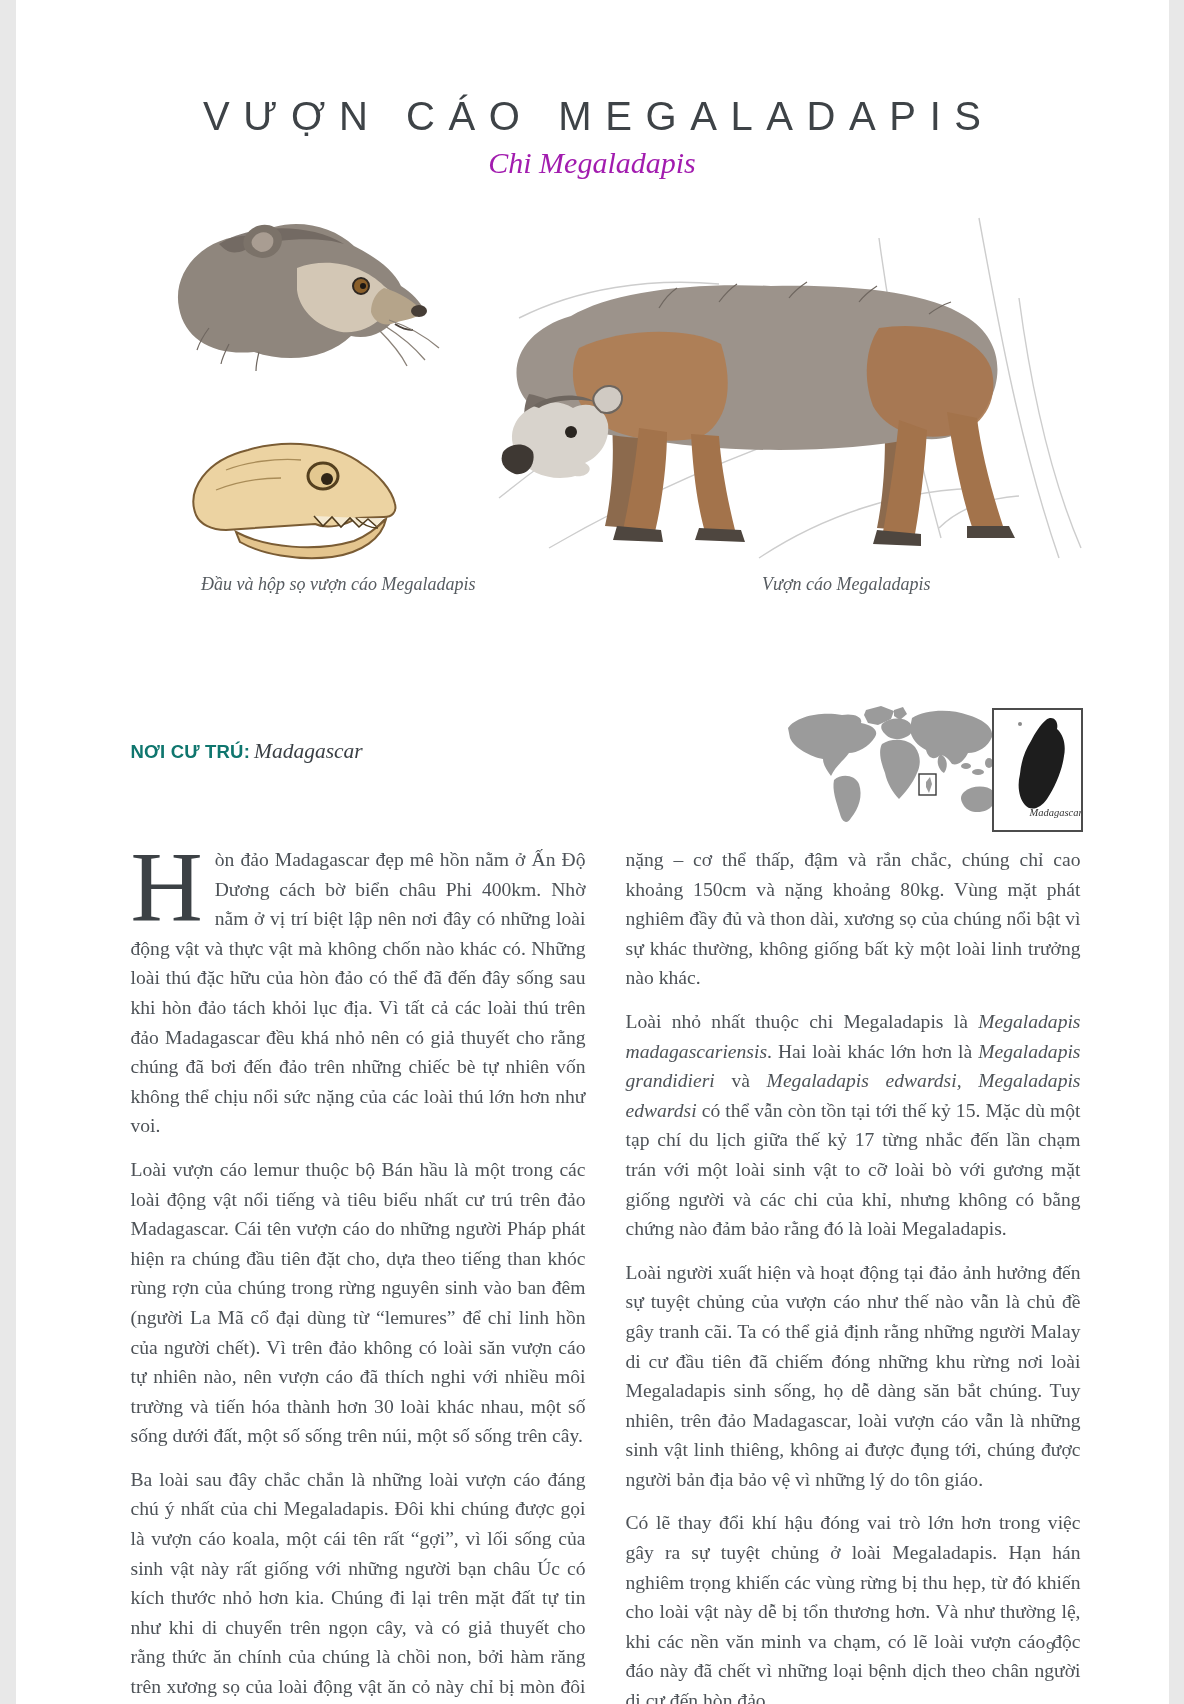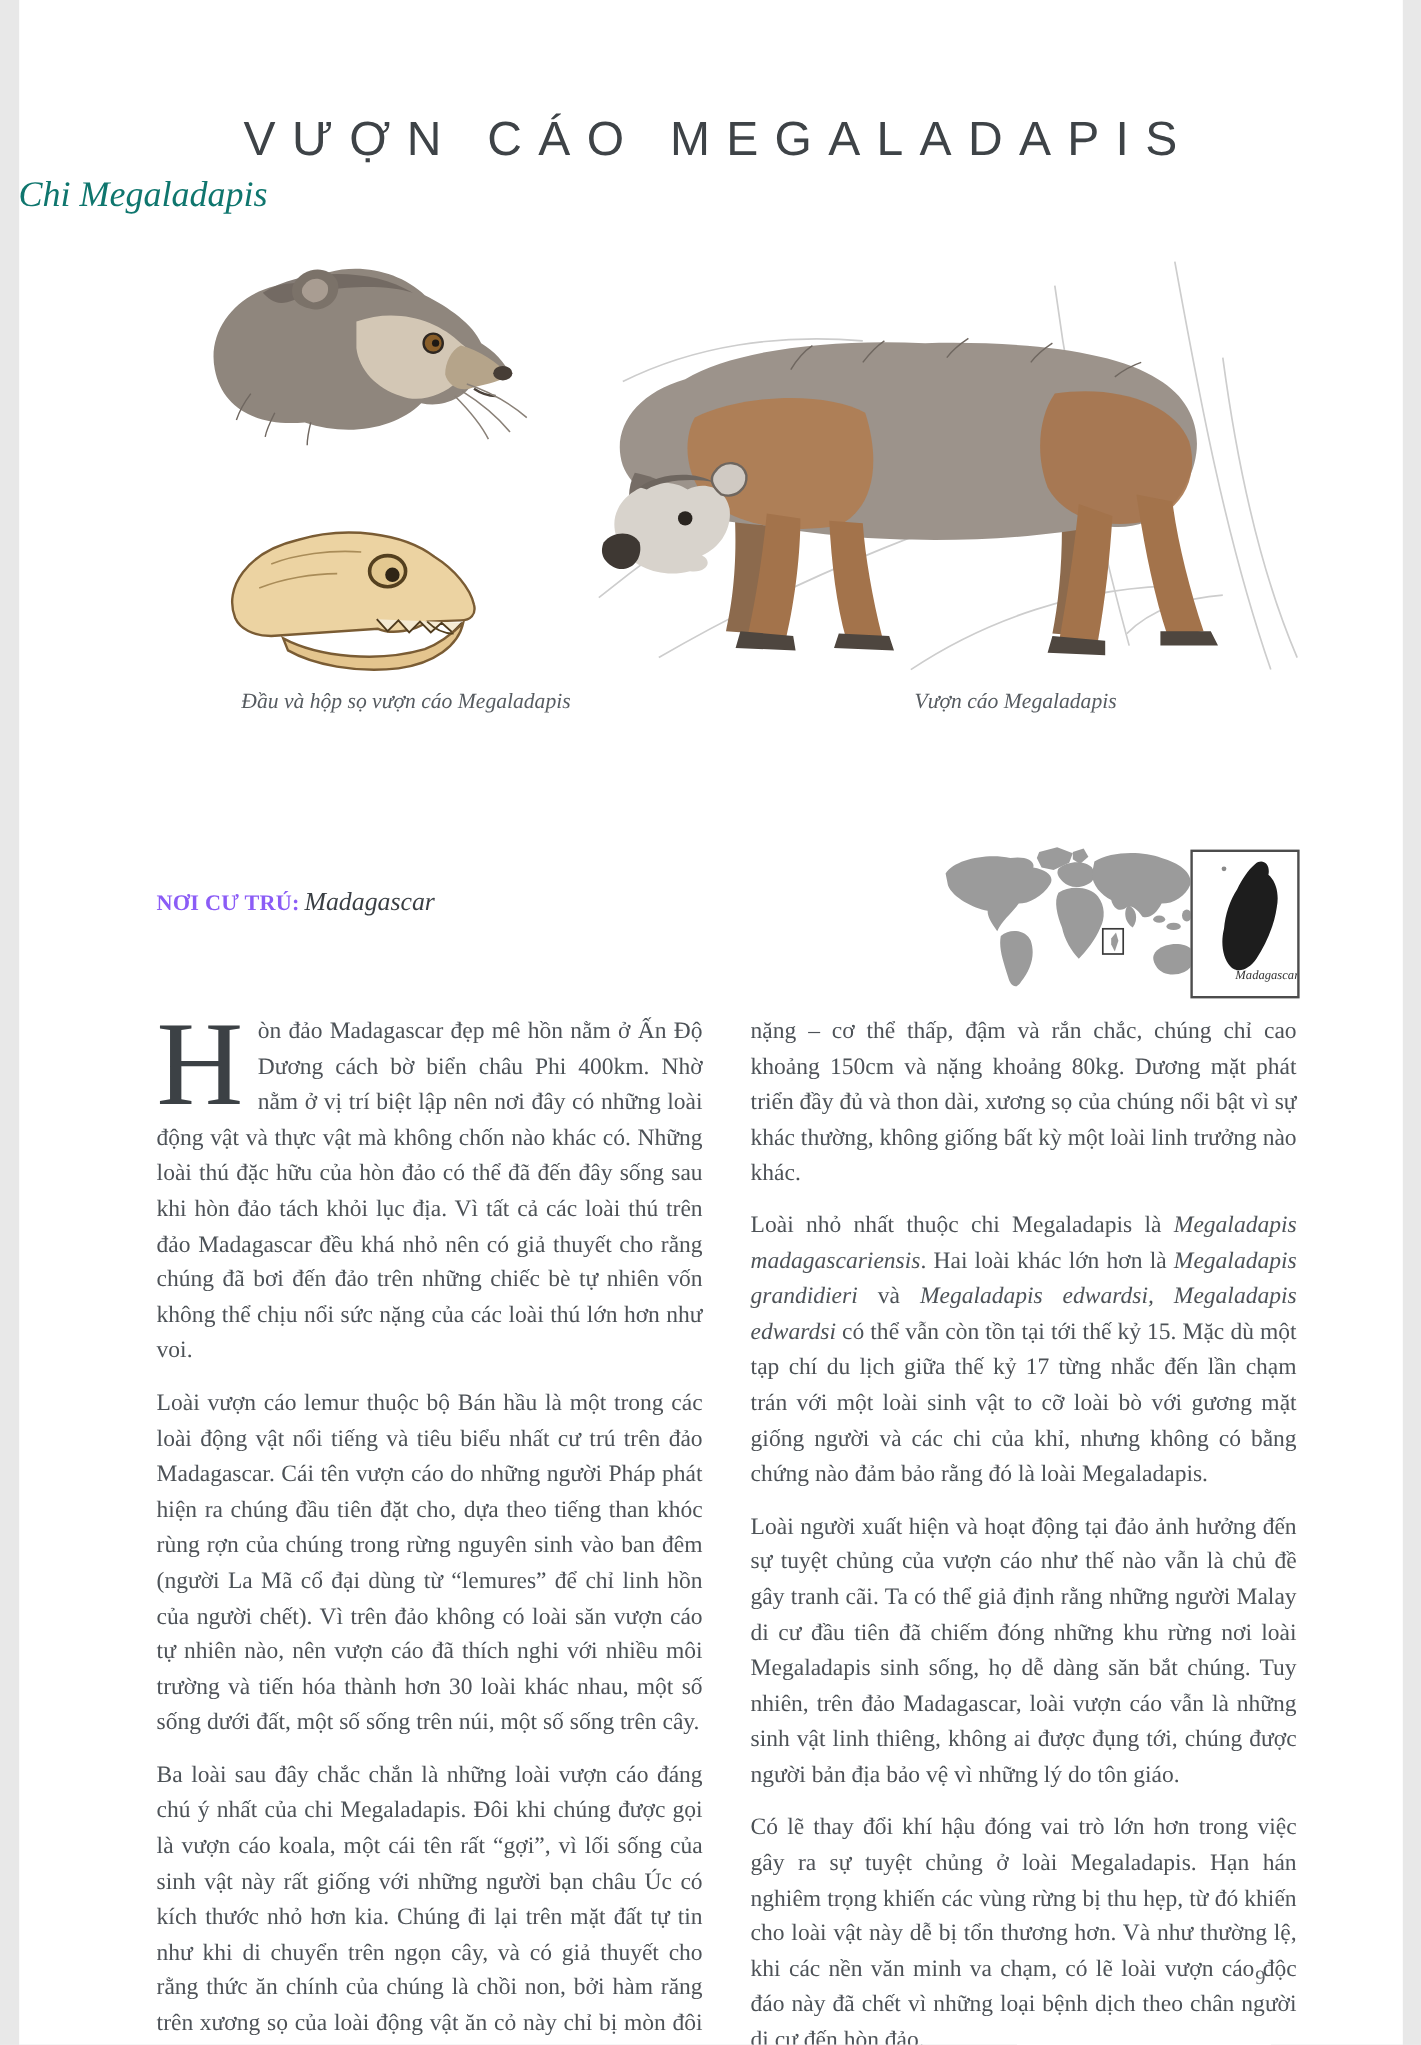--- a/index.html
+++ b/index.html
@@ -9,35 +9,35 @@
     font-family:"Liberation Serif","DejaVu Serif",serif;
     color:#4d5257;
   }
   .title {
     position:absolute; top:94px; left:0; width:100%; text-align:center;
     font-family:"Liberation Sans","DejaVu Sans",sans-serif;
     font-size:40px; font-weight:400; letter-spacing:0.34em; text-indent:0.34em;
     color:#3e4347; white-space:nowrap;
   }
   .subtitle {
-    position:absolute; top:146px; left:0; width:100%; 
-    font-style:italic; font-size:30px; color:#0f766e;
+    position:absolute; top:146px; left:0; width:100%; text-align:center;
+    font-style:italic; font-size:30px; color:#a21caf;
   }
   .figure-svg { position:absolute; }
   .caption {
     position:absolute; top:574px; font-style:italic; font-size:18px;
     color:#565b60; text-align:right;
   }
   .caption-left  { left:110px; width:350px; }
   .caption-right { left:585px; width:330px; }
   .facts { position:absolute; left:115px; top:736px; }
   .fact-line { line-height:31px; white-space:nowrap; }
   .fact-label {
-    font-family:Liberation Serif, serif;
-    font-weight:700; font-size:18.5px; color:#8b5cf6; letter-spacing:0.01em;
+    font-family:Liberation Sans, sans-serif;
+    font-weight:700; font-size:18.5px; color:#0f766e; letter-spacing:0.01em;
   }
   .fact-value { font-style:italic; font-size:21.5px; color:#3a3f44; }
   .world-map { position:absolute; left:766px; top:700px; width:224px; height:138px; }
   .inset {
     position:absolute; left:976px; top:708px; width:91px; height:124px;
     border:2px solid #4c4c4c; background:#ffffff; box-sizing:border-box;
   }
   .columns {
     position:absolute; left:115px; top:845px; width:950px;
     display:flex; gap:40px;
@@ -166,21 +166,21 @@
     </svg>
   </div>
 
   <div class="columns">
     <div class="col">
         <p><span class="dropcap">H</span><span>òn đảo Madagascar đẹp mê hồn nằm ở Ấn Độ Dương cách bờ biển châu Phi 400km. Nhờ nằm ở vị trí biệt lập nên nơi đây có những loài động vật và thực vật mà không chốn nào khác có. Những loài thú đặc hữu của hòn đảo có thể đã đến đây sống sau khi hòn đảo tách khỏi lục địa. Vì tất cả các loài thú trên đảo Madagascar đều khá nhỏ nên có giả thuyết cho rằng chúng đã bơi đến đảo trên những chiếc bè tự nhiên vốn không thể chịu nổi sức nặng của các loài thú lớn hơn như voi.</span></p>
         <p><span>Loài vượn cáo lemur thuộc bộ Bán hầu là một trong các loài động vật nổi tiếng và tiêu biểu nhất cư trú trên đảo Madagascar. Cái tên vượn cáo do những người Pháp phát hiện ra chúng đầu tiên đặt cho, dựa theo tiếng than khóc rùng rợn của chúng trong rừng nguyên sinh vào ban đêm (người La Mã cổ đại dùng từ “lemures” để chỉ linh hồn của người chết). Vì trên đảo không có loài săn vượn cáo tự nhiên nào, nên vượn cáo đã thích nghi với nhiều môi trường và tiến hóa thành hơn 30 loài khác nhau, một số sống dưới đất, một số sống trên núi, một số sống trên cây.</span></p>
         <p><span>Ba loài sau đây chắc chắn là những loài vượn cáo đáng chú ý nhất của chi Megaladapis. Đôi khi chúng được gọi là vượn cáo koala, một cái tên rất “gợi”, vì lối sống của sinh vật này rất giống với những người bạn châu Úc có kích thước nhỏ hơn kia. Chúng đi lại trên mặt đất tự tin như khi di chuyển trên ngọn cây, và có giả thuyết cho rằng thức ăn chính của chúng là chồi non, bởi hàm răng trên xương sọ của loài động vật ăn cỏ này chỉ bị mòn đôi chút. Chúng di chuyển chậm chạp có thể là bởi thực tế rằng chúng không có kẻ thù tự nhiên và khá</span></p>
       </div>
     <div class="col">
-        <p><span>nặng – cơ thể thấp, đậm và rắn chắc, chúng chỉ cao khoảng 150cm và nặng khoảng 80kg. Dương mặt phát triển đầy đủ và thon dài, xương sọ của chúng nổi bật vì sự khác thường, không giống bất kỳ một loài linh trưởng nào khác.</span></p>
+        <p><span>nặng – cơ thể thấp, đậm và rắn chắc, chúng chỉ cao khoảng 150cm và nặng khoảng 80kg. Vùng mặt phát nghiêm đầy đủ và thon dài, xương sọ của chúng nổi bật vì sự khác thường, không giống bất kỳ một loài linh trưởng nào khác.</span></p>
         <p><span>Loài nhỏ nhất thuộc chi Megaladapis là </span><span class="it">Megaladapis madagascariensis</span><span>. Hai loài khác lớn hơn là </span><span class="it">Megaladapis grandidieri</span><span> và </span><span class="it">Megaladapis edwardsi, Megaladapis edwardsi</span><span> có thể vẫn còn tồn tại tới thế kỷ 15. Mặc dù một tạp chí du lịch giữa thế kỷ 17 từng nhắc đến lần chạm trán với một loài sinh vật to cỡ loài bò với gương mặt giống người và các chi của khỉ, nhưng không có bằng chứng nào đảm bảo rằng đó là loài Megaladapis.</span></p>
         <p><span>Loài người xuất hiện và hoạt động tại đảo ảnh hưởng đến sự tuyệt chủng của vượn cáo như thế nào vẫn là chủ đề gây tranh cãi. Ta có thể giả định rằng những người Malay di cư đầu tiên đã chiếm đóng những khu rừng nơi loài Megaladapis sinh sống, họ dễ dàng săn bắt chúng. Tuy nhiên, trên đảo Madagascar, loài vượn cáo vẫn là những sinh vật linh thiêng, không ai được đụng tới, chúng được người bản địa bảo vệ vì những lý do tôn giáo.</span></p>
         <p><span>Có lẽ thay đổi khí hậu đóng vai trò lớn hơn trong việc gây ra sự tuyệt chủng ở loài Megaladapis. Hạn hán nghiêm trọng khiến các vùng rừng bị thu hẹp, từ đó khiến cho loài vật này dễ bị tổn thương hơn. Và như thường lệ, khi các nền văn minh va chạm, có lẽ loài vượn cáo độc đáo này đã chết vì những loại bệnh dịch theo chân người di cư đến hòn đảo.</span></p>
       </div>
   </div>
 
   <div class="page-number">9</div>
 
 </div>
 

